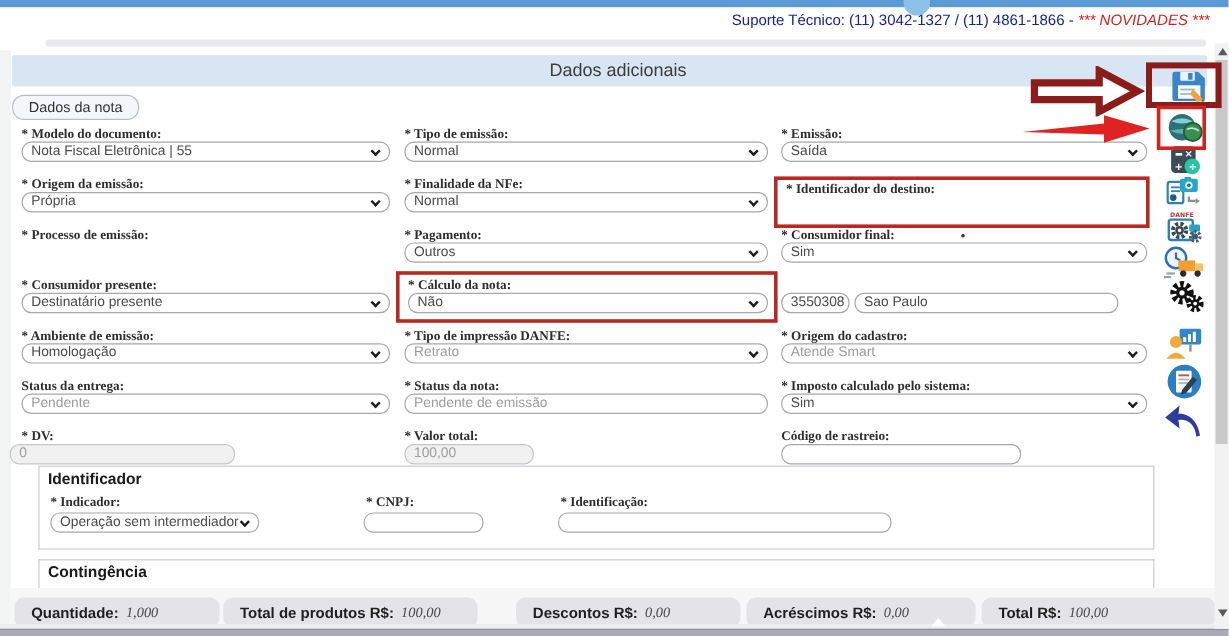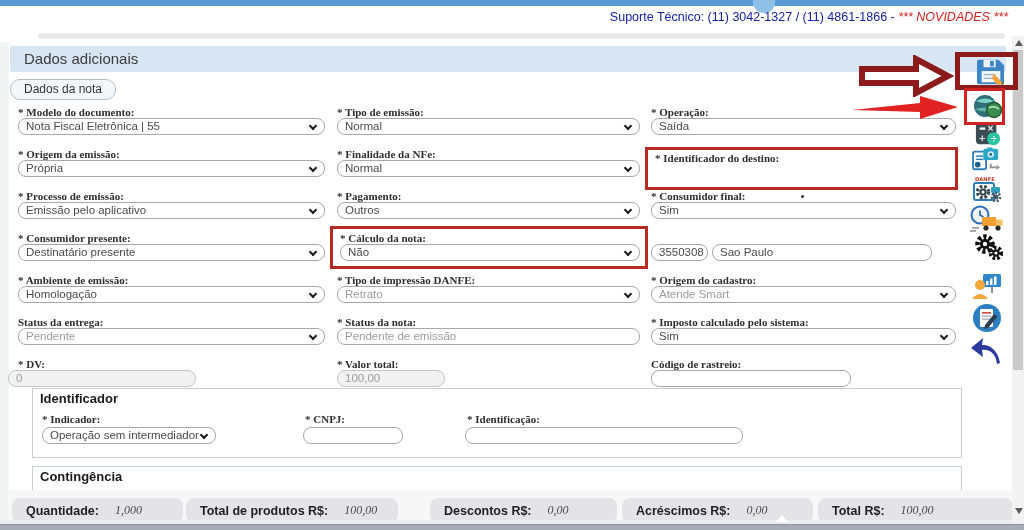--- a/index.html
+++ b/index.html
@@ -11,21 +11,21 @@
   
   .topbar { left:0; top:0; width:1024px; height:6px; background:#5b9bd5; }
   .top-notch { left:753px; top:0; width:22px; height:13px; background:#8fc0e8; border-radius:0 0 11px 11px; }
   .support { top:10px; right:16px; font-size:12.5px; font-weight:normal; color:#16229e; white-space:nowrap; }
   .support .news { color:#d21f1f; font-style:italic; }
   .divider { left:38px; top:33px; width:967px; height:6px; background:#e9e9ec; border-radius:3px; }
   .left-strip { left:0; top:42px; width:9px; height:480px; background:#f2f3f3; }
 
   
   .hd { left:10px; top:46px; width:996px; height:26px; background:#d8e6f4; border-radius:2px;
-        font-size:15px; color:#3c3c3c; line-height:26px; padding-left:14px; }
+        font-size:15px; color:#3c3c3c; line-height:26px; padding-left:14px;text-align:center; }
   .tab { left:10px; top:79px; width:106px; height:21px; border:1px solid #b3bfc7; border-radius:10px;
          background:#f3f7fa; font-size:12px; color:#333; text-align:center; line-height:19px; }
 
   
   .f-label { position:absolute; font-size:11px; font-weight:bold; color:#2e2e2e; white-space:nowrap;font-family:Liberation Serif, serif; }
   .sel, .inp { position:absolute; height:17px; border:1px solid #a8a8a8; border-radius:8px; background:#fff;
         font-size:11.5px; color:#4a4a4a; padding:0 18px 0 7px; line-height:15px; white-space:nowrap; overflow:hidden; }
   .inp { padding-right:7px; }
   .chev { position:absolute; right:8px; top:4px; width:6px; height:6px;
           border-right:2px solid #1d1d1d; border-bottom:2px solid #1d1d1d; transform:rotate(45deg); }
@@ -40,21 +40,21 @@
 
   
   .redbox { position:absolute; border:3px solid #b62a24; pointer-events:none; }
   .savebox { position:absolute; border:5px solid #8c1b1b; pointer-events:none; }
 
   
   .totals-bg { left:8px; top:490px; width:1004px; height:32px; background:#f7f7f8; }
   .pill { position:absolute; top:498px; height:25px; background:#e4e4e6; border-radius:8px;
           display:flex; align-items:center; padding-left:14px; }
   .pill .pl { font-size:12.5px; font-weight:bold; color:#1f1f1f; white-space:nowrap; }
-  .pill .pv { font-family:"Liberation Serif",serif; font-style:italic; font-size:12px; color:#4a4a4a; margin-left:16px; white-space:nowrap; }
+  .pill .pv { font-family:"Liberation Serif",serif; font-style:italic; font-size:12px; color:#4a4a4a; margin-left:6px; white-space:nowrap; }
 
   
   .bot-light { left:0; top:520px; width:1024px; height:4px; background:#eceef2; }
   .bot-notch { left:776px; top:515px; width:0; height:0; border-left:6px solid transparent;
                border-right:6px solid transparent; border-bottom:7px solid #fff; }
   .bot-bar { left:0; top:524px; width:1024px; height:6px; background:#a6abb6; border-top:1px solid #8d929d; }
 
   
   .sb-track { left:1012px; top:36px; width:12px; height:488px; background:#f2f2f2; }
   .sb-up { left:1015px; top:40px; width:0; height:0; border-left:4px solid transparent;
@@ -82,33 +82,32 @@
 
   <div class="abs hd">Dados adicionais</div>
   <div class="abs tab">Dados da nota</div>
 
   <div class="f-label" style="left:18px;top:106px">* Modelo do documento:</div>
   <div class="sel" style="left:18px;top:118px;width:307px"><span>Nota Fiscal Eletrônica | 55</span><span class="chev"></span></div>
 
   <div class="f-label" style="left:337px;top:106px">* Tipo de emissão:</div>
   <div class="sel" style="left:337px;top:118px;width:303px"><span>Normal</span><span class="chev"></span></div>
 
-  <div class="f-label" style="left:651px;top:106px">* Operação:</div>
+  <div class="f-label" style="left:651px;top:106px">* Emissão:</div>
   <div class="sel" style="left:651px;top:118px;width:305px"><span>Saída</span><span class="chev"></span></div>
 
   <div class="f-label" style="left:18px;top:148px">* Origem da emissão:</div>
   <div class="sel" style="left:18px;top:160px;width:307px"><span>Própria</span><span class="chev"></span></div>
 
   <div class="f-label" style="left:337px;top:148px">* Finalidade da NFe:</div>
   <div class="sel" style="left:337px;top:160px;width:303px"><span>Normal</span><span class="chev"></span></div>
 
   <div class="f-label" style="left:655px;top:152px">* Identificador do destino:</div>
 
   <div class="f-label" style="left:18px;top:190px">* Processo de emissão:</div>
-  <div class="sel" style="left:18px;top:202px;width:307px"><span>Emissão pelo aplicativo</span><span class="chev"></span></div>
 
   <div class="f-label" style="left:337px;top:190px">* Pagamento:</div>
   <div class="sel" style="left:337px;top:202px;width:303px"><span>Outros</span><span class="chev"></span></div>
 
   <div class="f-label" style="left:651px;top:190px">* Consumidor final:</div>
   <div class="dot" style="left:801px;top:195px"></div>
   <div class="sel" style="left:651px;top:202px;width:305px"><span>Sim</span><span class="chev"></span></div>
 
   <div class="f-label" style="left:18px;top:232px">* Consumidor presente:</div>
   <div class="sel" style="left:18px;top:244px;width:307px"><span>Destinatário presente</span><span class="chev"></span></div>

